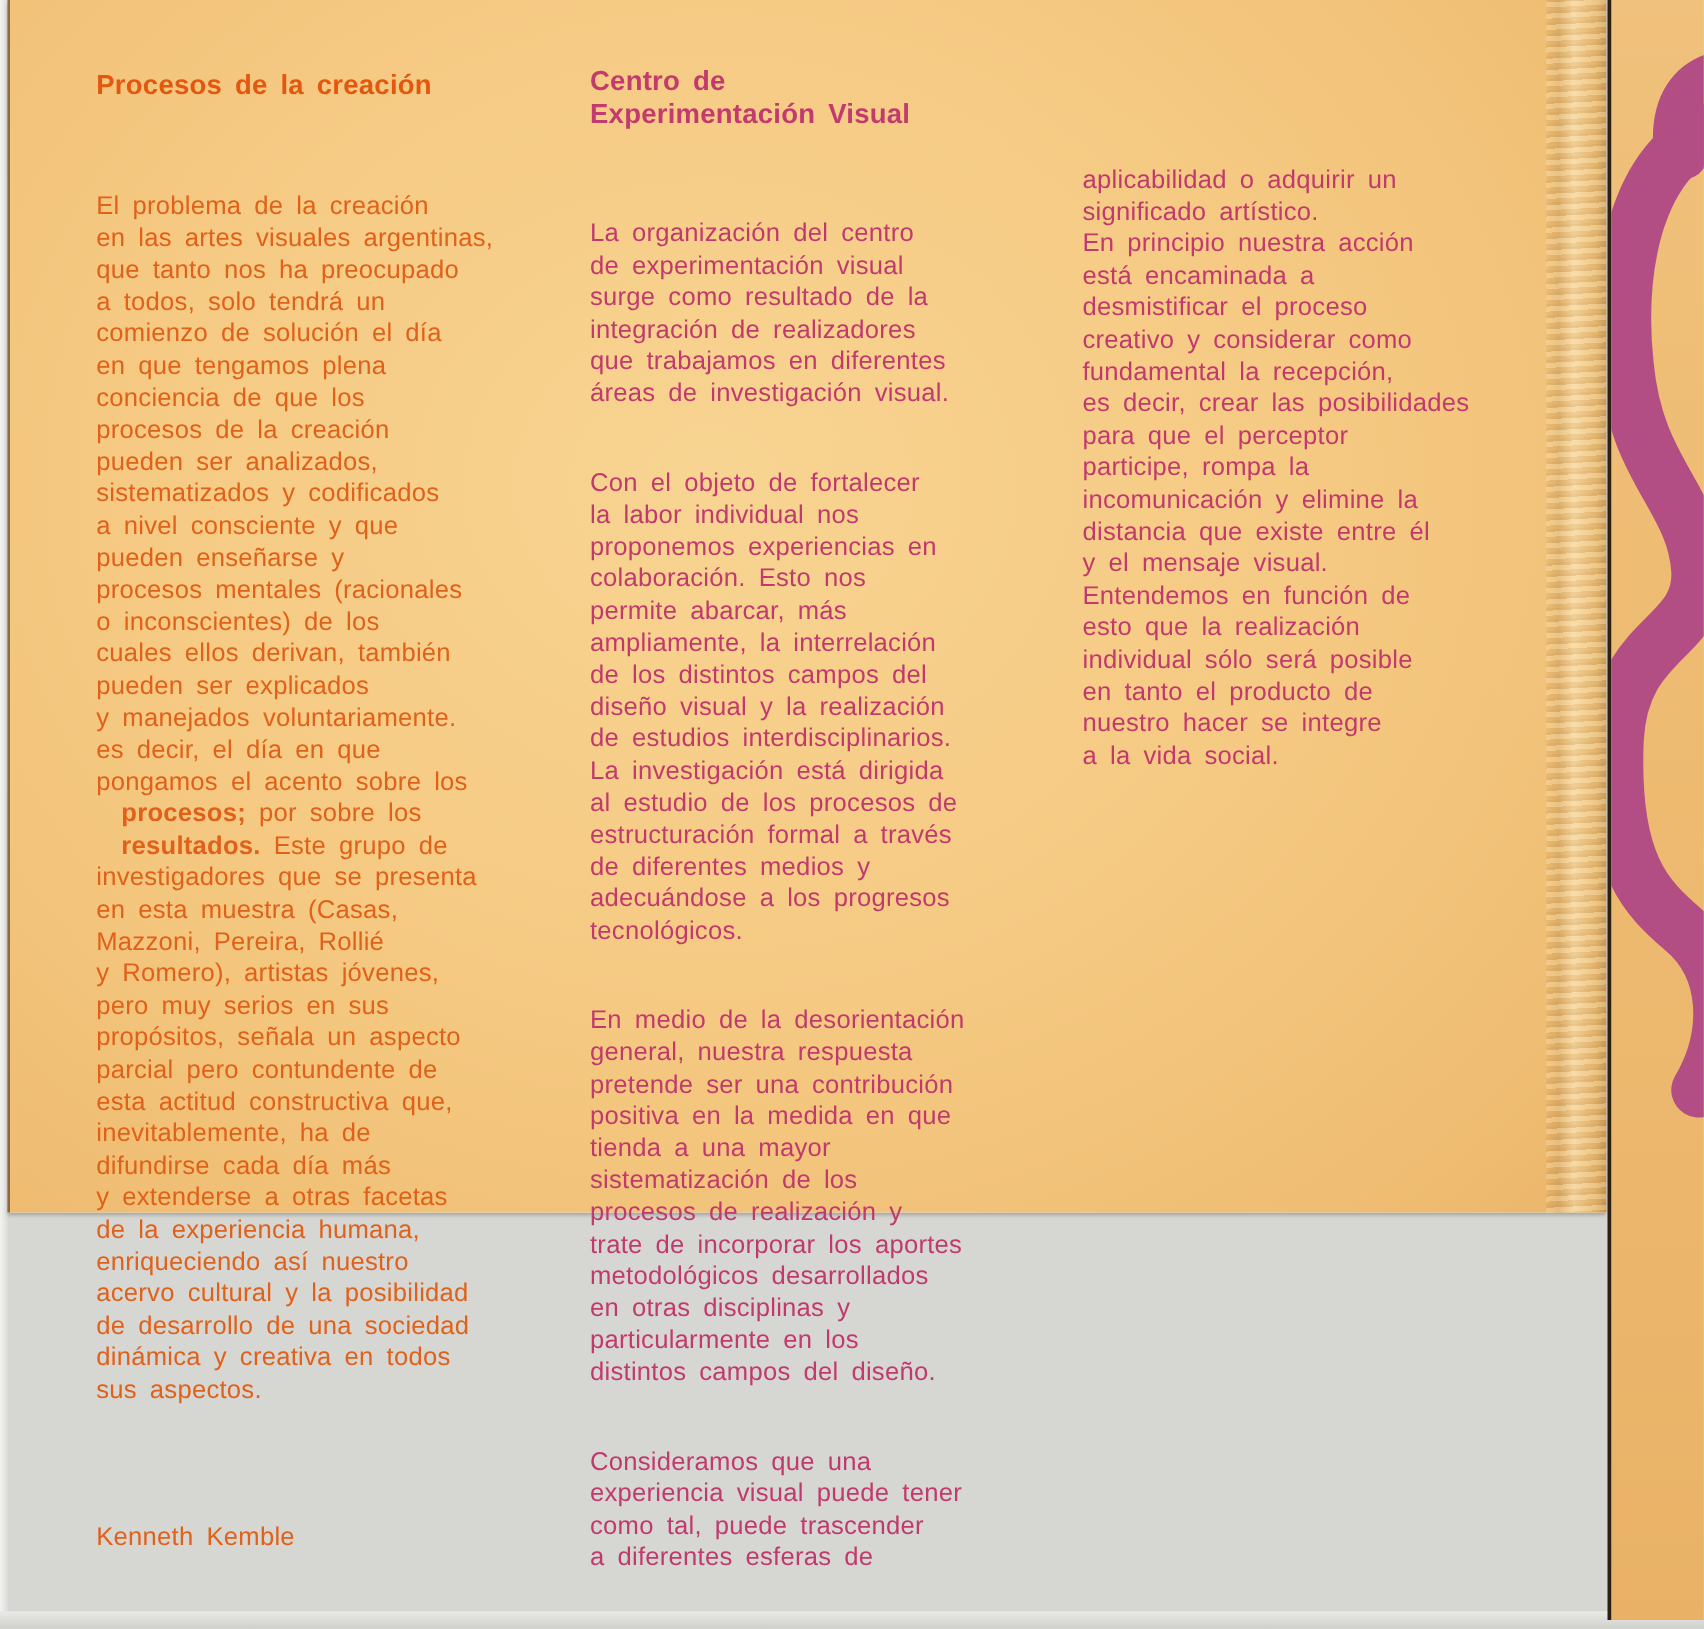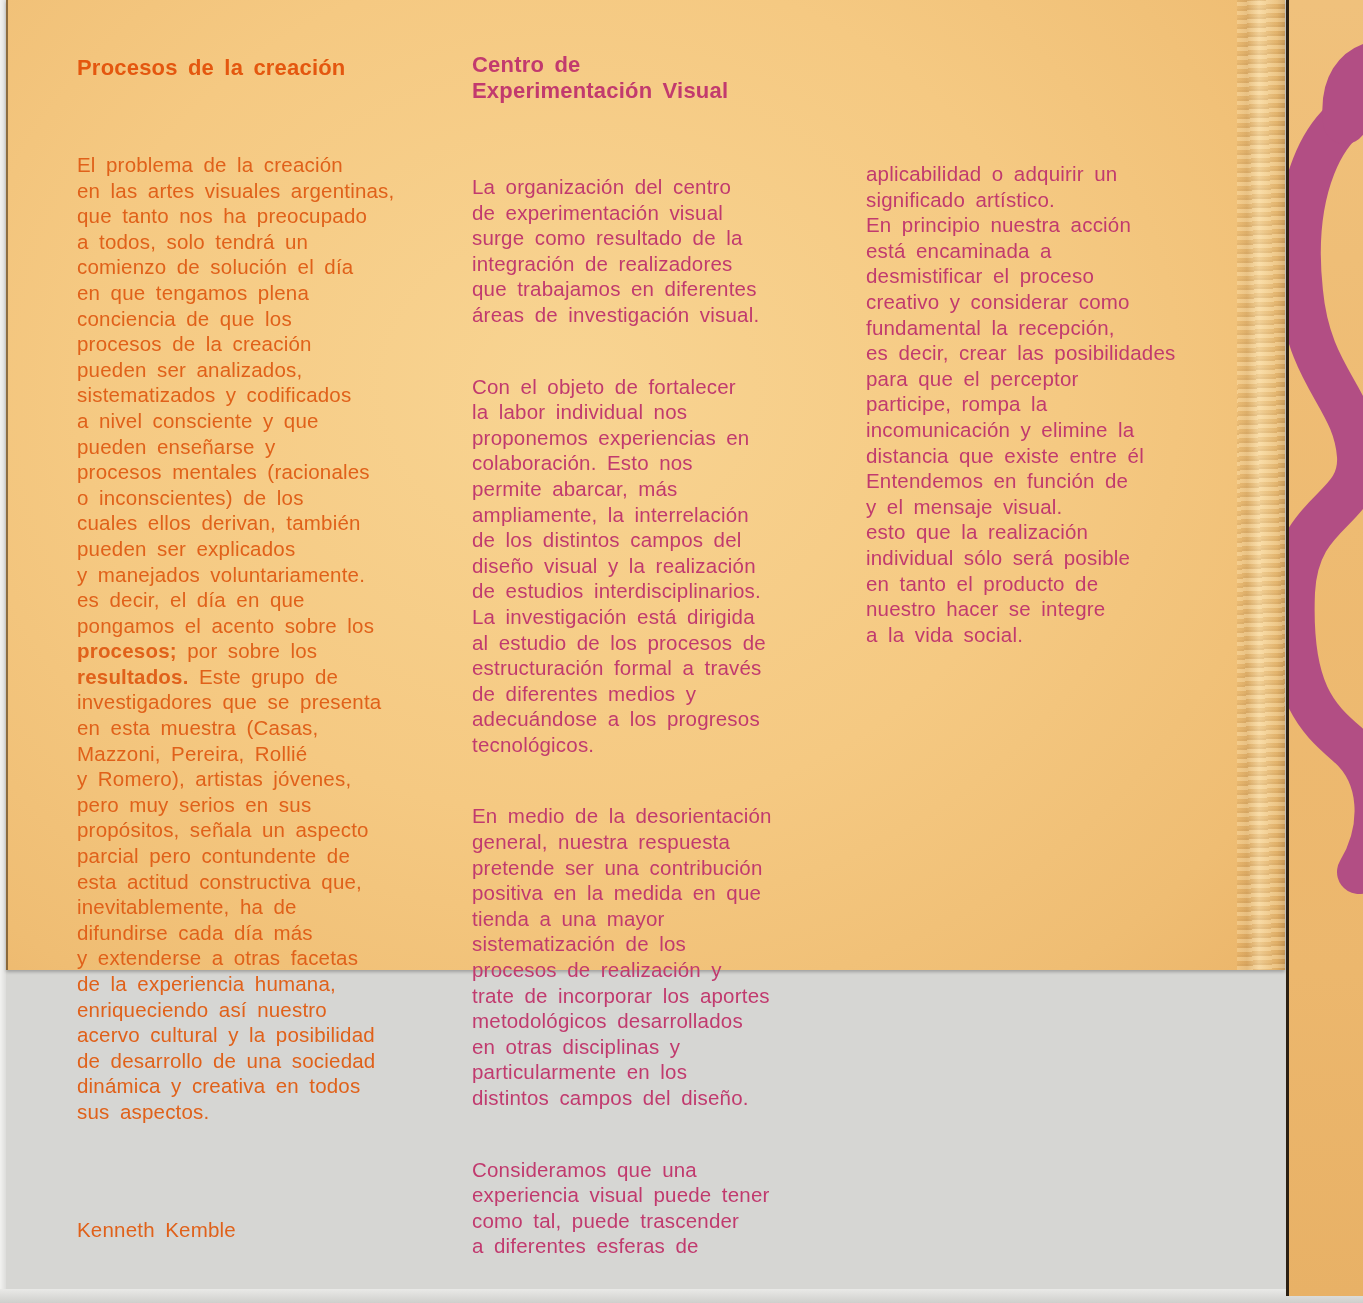--- a/index.html
+++ b/index.html
@@ -59,24 +59,24 @@
   .c1-title{position:absolute;top:55px;color:#e4570f;}
   .c2-title{position:absolute;top:52px;color:#c23a6e;}
   .body{
     font-size:20.5px;line-height:25.6px;
     letter-spacing:0.2px;word-spacing:4.5px;
   }
   .orange{color:#e0611a;}
   .magenta{color:#c13a6e;}
   .c1-body{position:absolute;top:152px;}
   .c2-body{position:absolute;top:138px;margin-top:36px;}
-  .c3-body{position:absolute;top:161px;}
+  .c3-body{position:absolute;top:131px;}
   .para + .para{margin-top:46px;}
   .line{white-space:nowrap;}
-  .line b{font-weight:700;}
+  .line b{font-weight:700;margin-left:20px;}
   .signature{
     position:absolute;top:1218px;
     font-size:20.5px;color:#e0611a;word-spacing:4.5px;letter-spacing:0.2px;
   }
 </style>
 </head>
 <body>
 
 <div class="scan">
 
@@ -192,22 +192,22 @@
             <div class="line">En principio nuestra acción</div>
             <div class="line">está encaminada a</div>
             <div class="line">desmistificar el proceso</div>
             <div class="line">creativo y considerar como</div>
             <div class="line">fundamental la recepción,</div>
             <div class="line">es decir, crear las posibilidades</div>
             <div class="line">para que el perceptor</div>
             <div class="line">participe, rompa la</div>
             <div class="line">incomunicación y elimine la</div>
             <div class="line">distancia que existe entre él</div>
+            <div class="line">y el mensaje visual.</div>
             <div class="line">Entendemos en función de</div>
-            <div class="line">y el mensaje visual.</div>
             <div class="line">esto que la realización</div>
             <div class="line">individual sólo será posible</div>
             <div class="line">en tanto el producto de</div>
             <div class="line">nuestro hacer se integre</div>
             <div class="line">a la vida social.</div>
           </div>
         </div>
     </div>
 
     <div class="deckle"></div>

